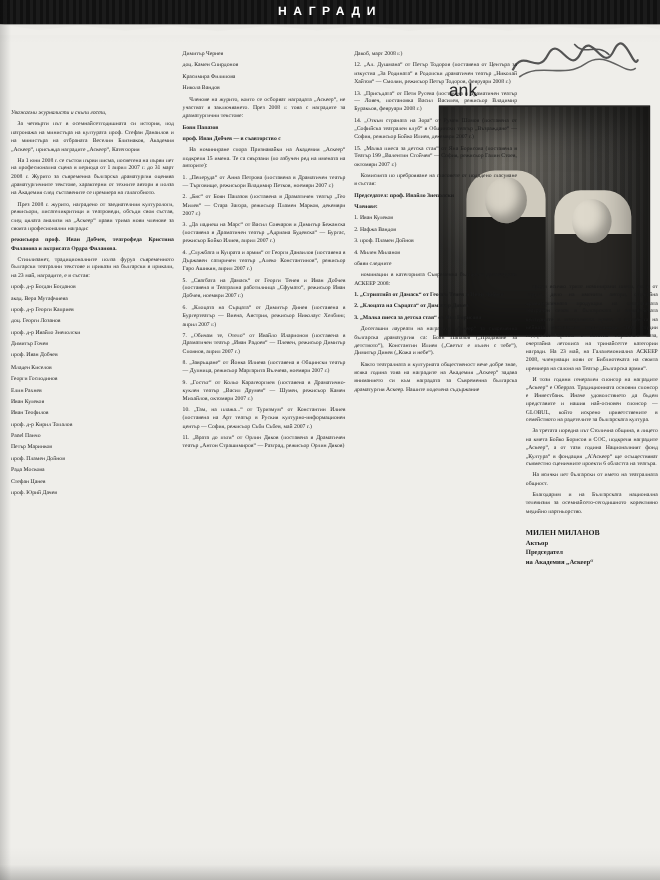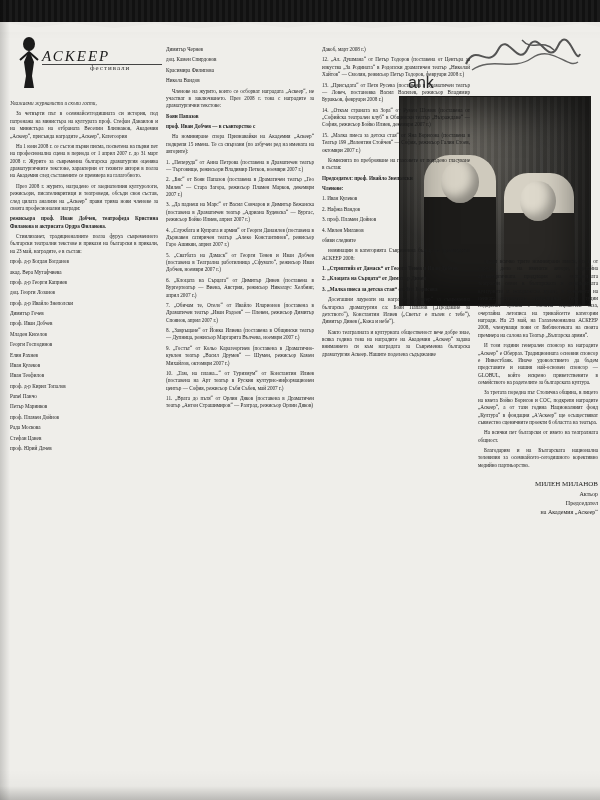--- a/index.html
+++ b/index.html
@@ -182,24 +182,24 @@
   .b { font-weight: bold; }
   .i { font-style: italic; }
 
   #col1 { left: 0;   top: 56px; width: 148px; }
   #col2 { left: 156px; top: 2px;  width: 148px; }
   #col3 { left: 312px; top: 2px;  width: 148px; }
   #col4 { left: 468px; top: 214px; width: 120px; }
 
   .sign {
     margin-top: 10px;
-    text-align: right;
+    text-align: left;
     font-size: 6px;
     line-height: 1.5;
-    font-weight: normal;
+    font-weight: bold;
   }
   .sign .nm { font-size: 7px; }
 
   
   .bottom-shadow {
     position: absolute;
     left: 0; bottom: 0; width: 600px; height: 14px;
     background: linear-gradient(0deg, rgba(0,0,0,.18), rgba(0,0,0,0));
   }
   .left-shadow {
@@ -207,32 +207,23 @@
     left: 0; top: 0; width: 10px; height: 800px;
     background: linear-gradient(90deg, rgba(0,0,0,.16), rgba(0,0,0,0));
   }
 </style>
 </head>
 <body>
 
 <div class="page">
 
   <div class="topband"></div>
+  <div class="topband-title">НАГРАДИ</div>
   <div class="tear"></div>
 
-  <div class="masthead">
-    <svg class="mask-figure" viewBox="0 0 22 52">
-      <ellipse cx="11" cy="8" rx="6" ry="7" fill="#1a1a1a"></ellipse>
-      <path d="M11 14 L6 26 L8 40 L6 52 L16 52 L14 40 L16 26 Z" fill="#1a1a1a"></path>
-      <path d="M11 16 L2 24 M11 16 L20 24" stroke="#1a1a1a" stroke-width="2"></path>
-    </svg>
-    <div class="logo-text">АСКЕЕР</div>
-    <div class="logo-rule"></div>
-    <div class="logo-sub">фестивали</div>
-  </div>
 
   <div class="ank">ank</div>
   <svg class="scribble" viewBox="0 0 120 40">
     <path d="M4 28 C14 6, 26 34, 36 14 S56 34, 66 12 S86 32, 96 10 S114 30, 118 18" fill="none" stroke="#3a3a3a" stroke-width="2"></path>
     <path d="M10 34 C30 20, 50 36, 70 22 S106 34, 116 26" fill="none" stroke="#4a4a4a" stroke-width="1.4"></path>
     <path d="M60 4 C70 16, 80 2, 92 14" fill="none" stroke="#3a3a3a" stroke-width="1.4"></path>
   </svg>
 
   <div class="photo">
     <div class="bg"></div>

